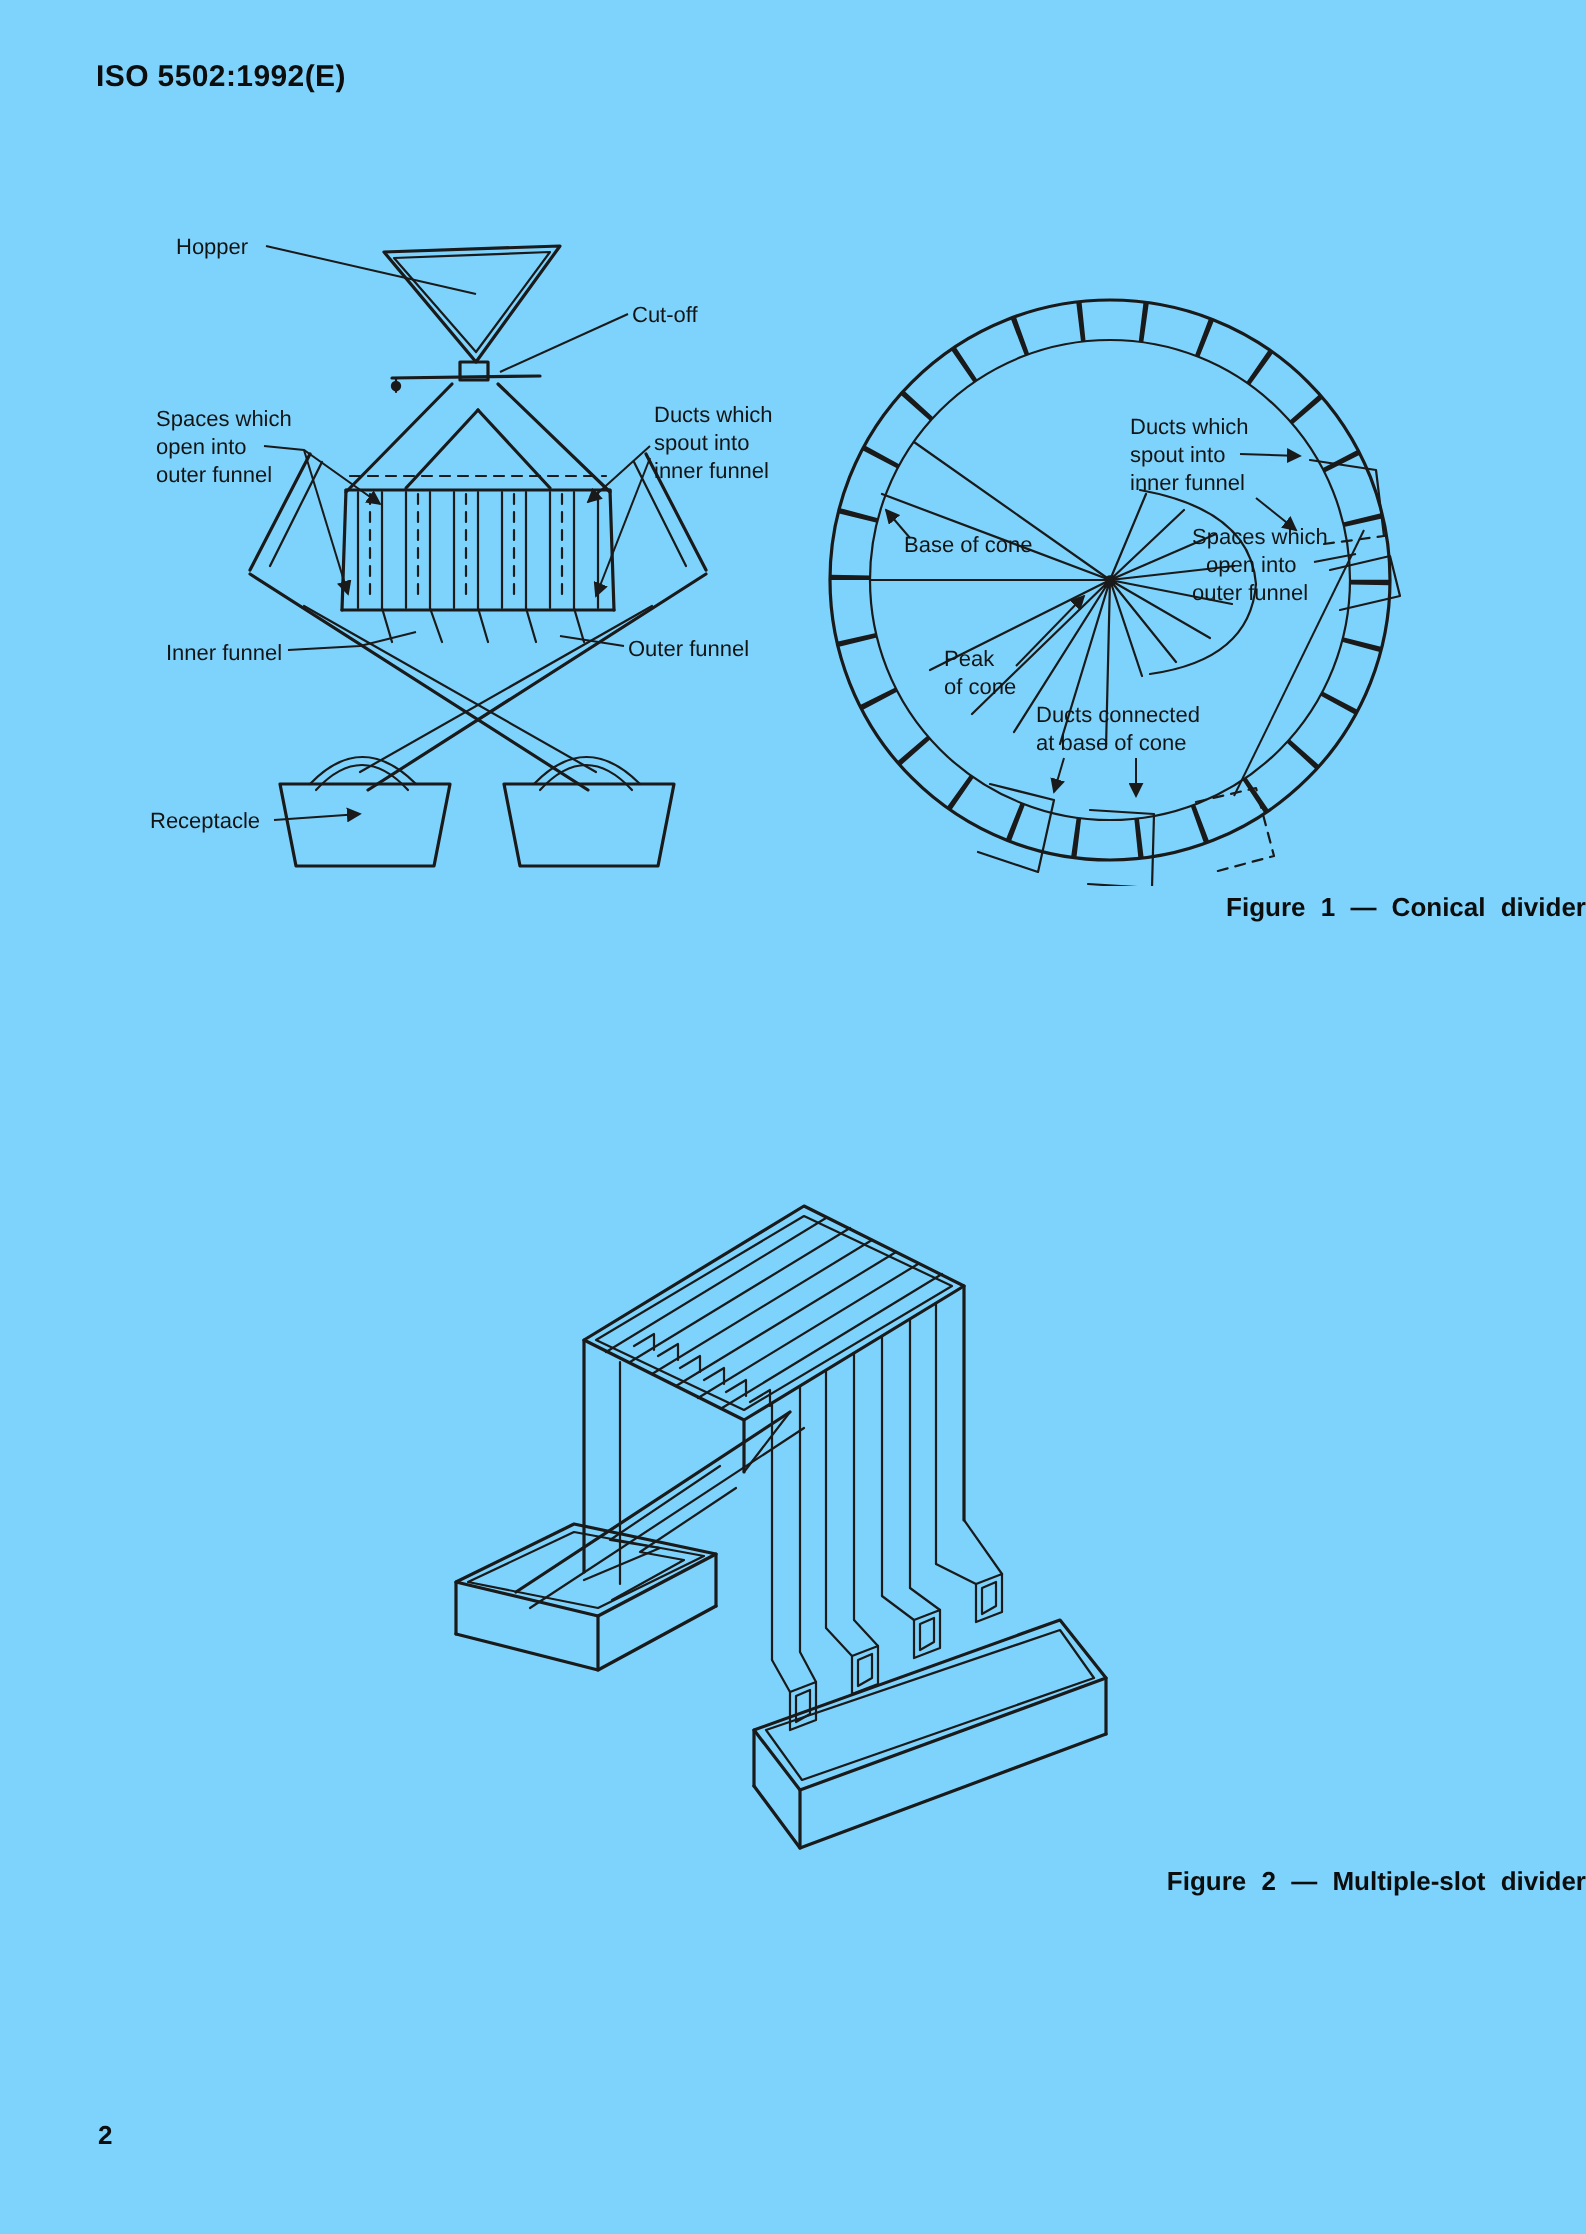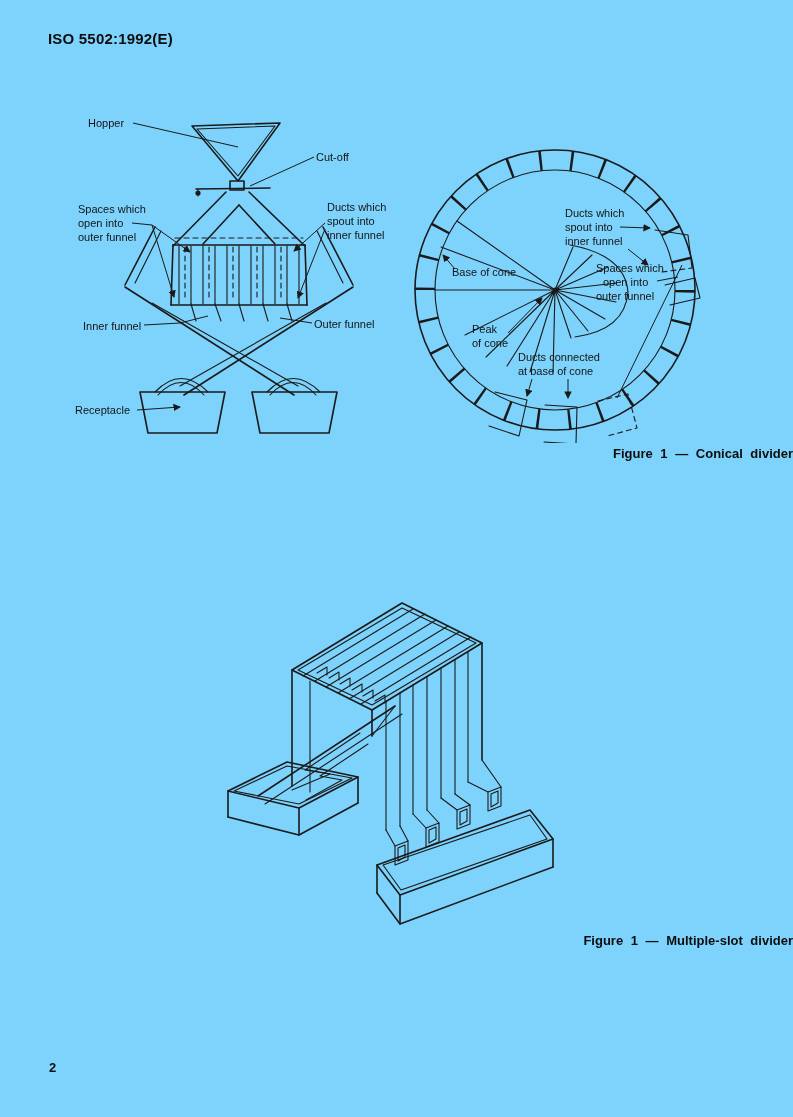--- a/index.html
+++ b/index.html
@@ -221,16 +221,16 @@
       <path class="ln" d="M18,213 L18,239 M89,230 L89,257 M148,199 L148,225"></path>
       <path class="ln" d="M18,239 L89,257 L148,225"></path>
 
       <polygon class="ln" points="167,287 320,232 343,261 190,317"></polygon>
       <polygon class="ln2" points="173,287 320,237 337,261 191,312"></polygon>
       <path class="ln" d="M167,287 L167,315 M190,317 L190,346 M343,261 L343,289"></path>
       <path class="ln" d="M167,315 L190,346 L343,289"></path>
     </g>
   </svg>
 
-  <div class="caption" style="top:933px">Figure 1 — Multiple-slot divider</div>
+  <div class="caption" style="top:933px">Figure 2 — Multiple-slot divider</div>
 
   <div class="pagenum">2</div>
 </div>
 
 </body></html>

